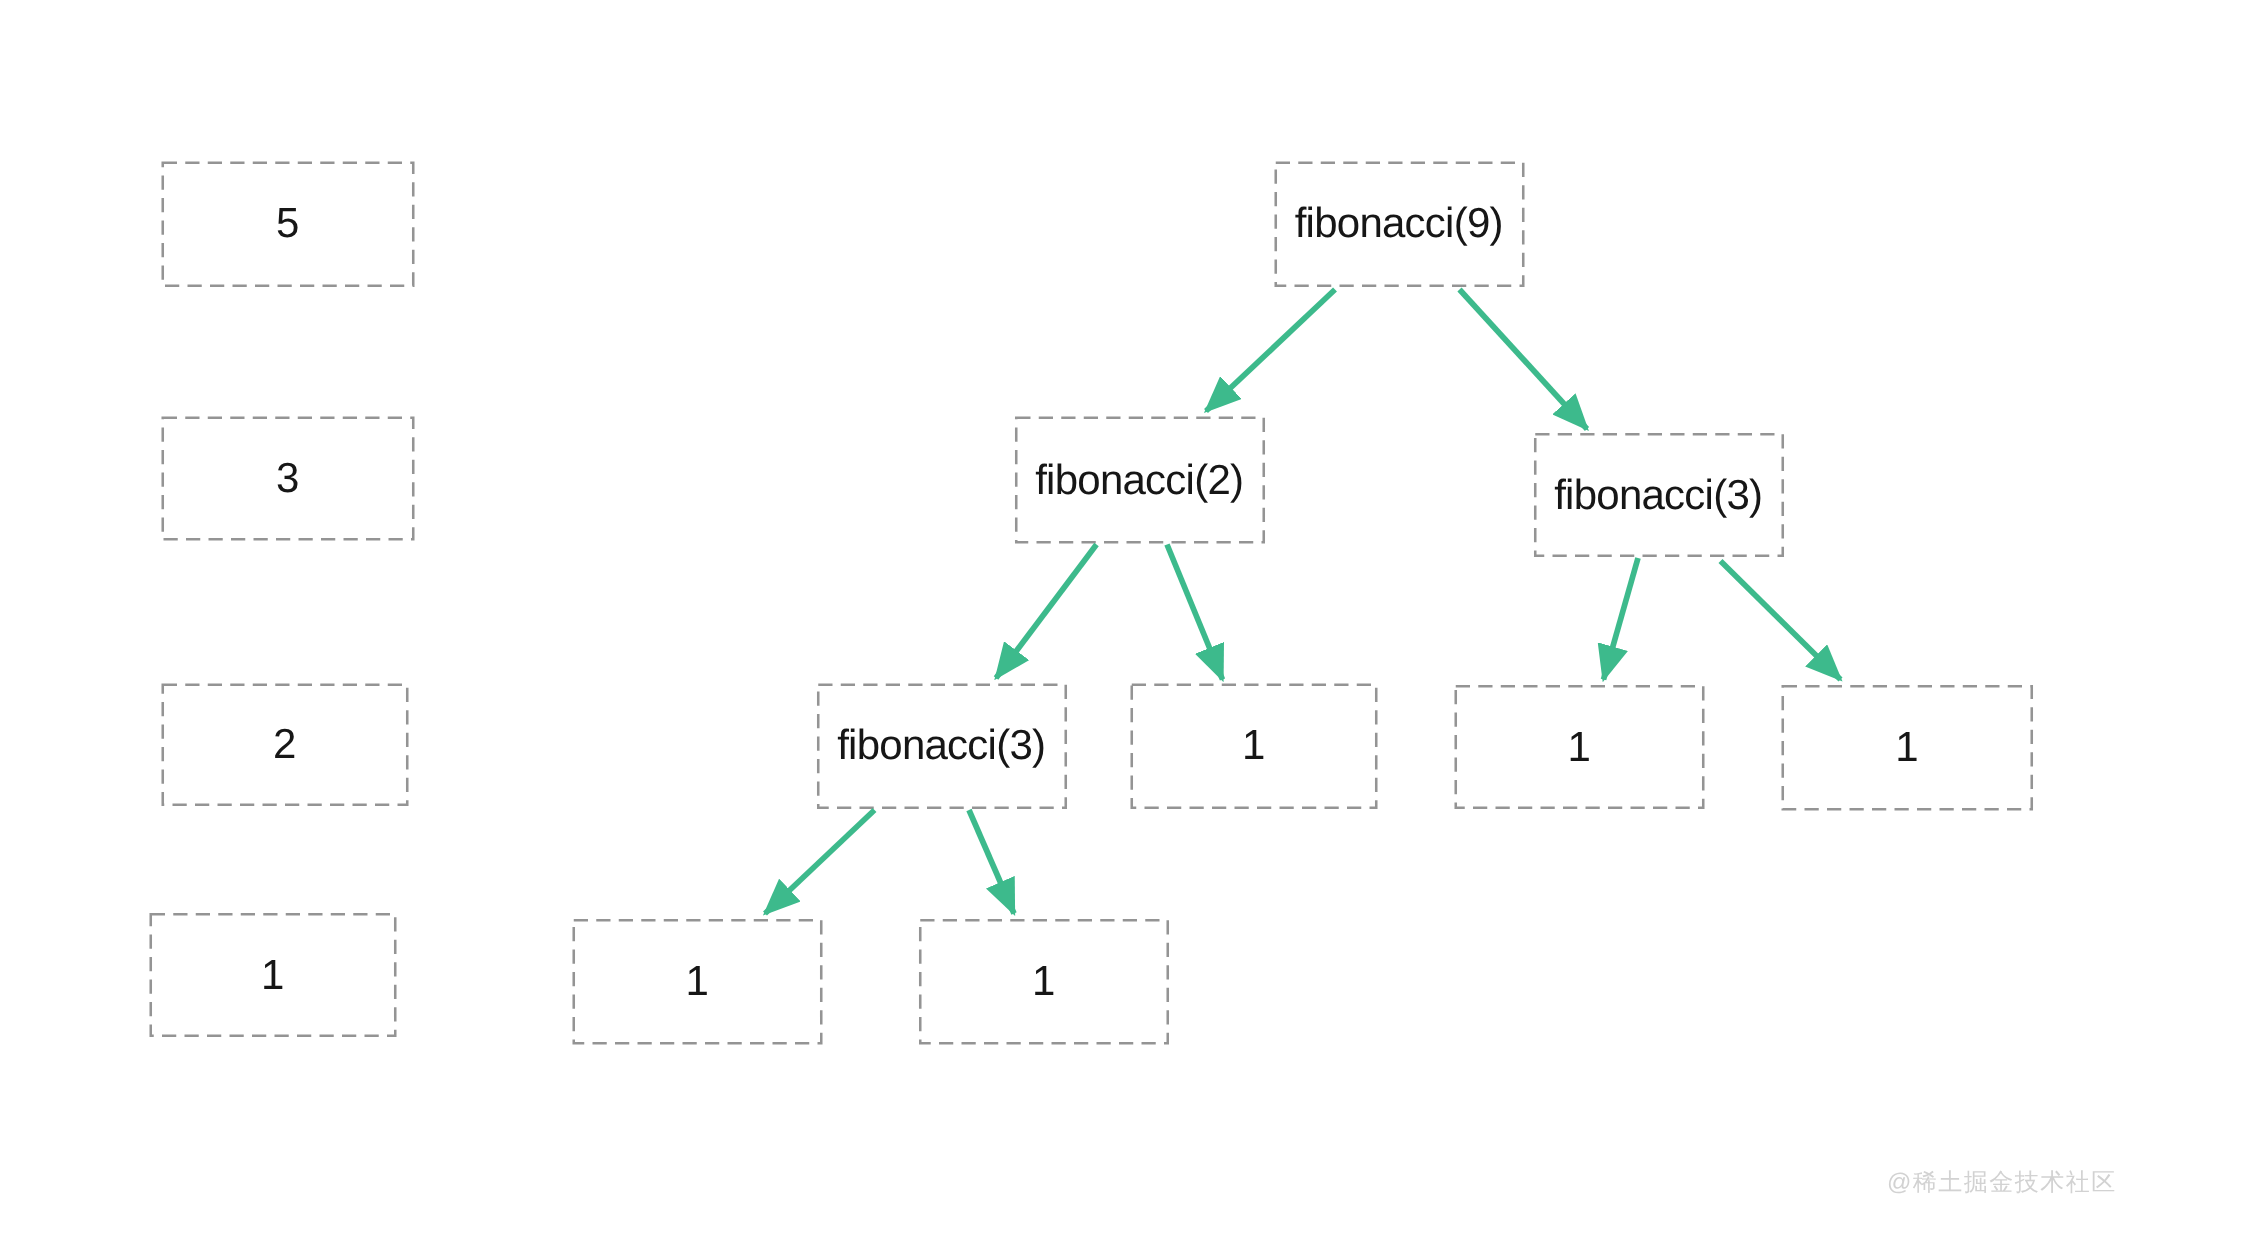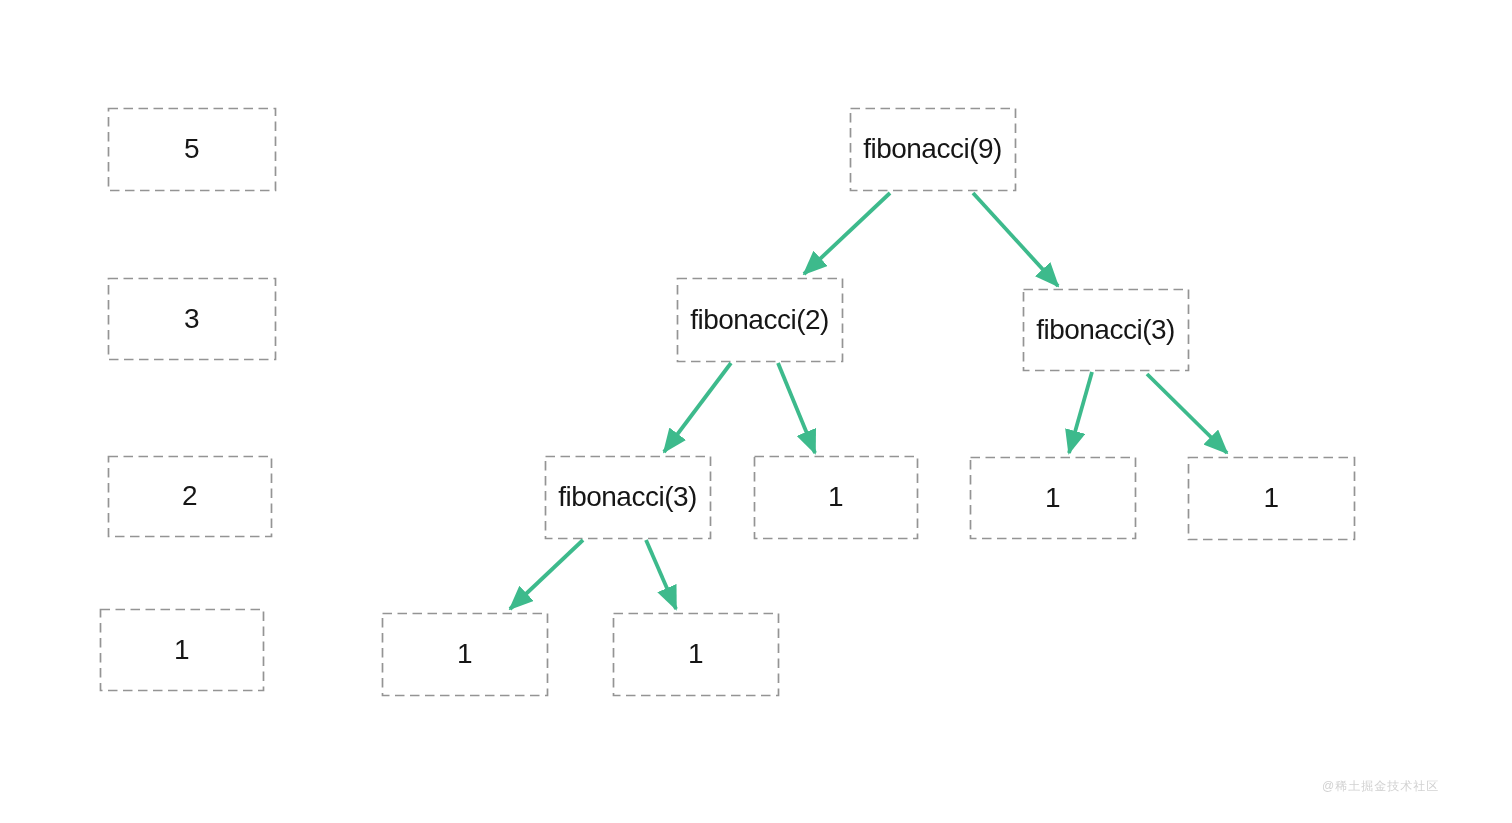--- a/index.html
+++ b/index.html
@@ -32,23 +32,23 @@
     align-items: center;
     justify-content: center;
     font-size: 28px;
     letter-spacing: -0.5px;
     color: #161616;
     white-space: nowrap;
     pointer-events: none;
   }
   .watermark {
     position: absolute;
-    left: 1322px;
+    left: 1258px;
     top: 778px;
-    font-size: 12px;
+    font-size: 16px;
     letter-spacing: 1px;
     color: #d2d2d2;
   }
 </style>
 </head>
 <body>
 
 <div class="canvas">
   <svg id="edge-layer" viewBox="0 0 1512 823" xmlns="http://www.w3.org/2000/svg">
       <defs>

